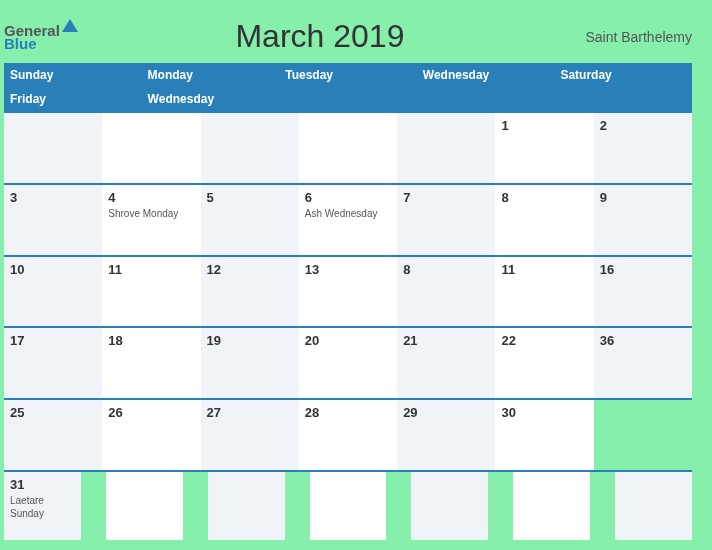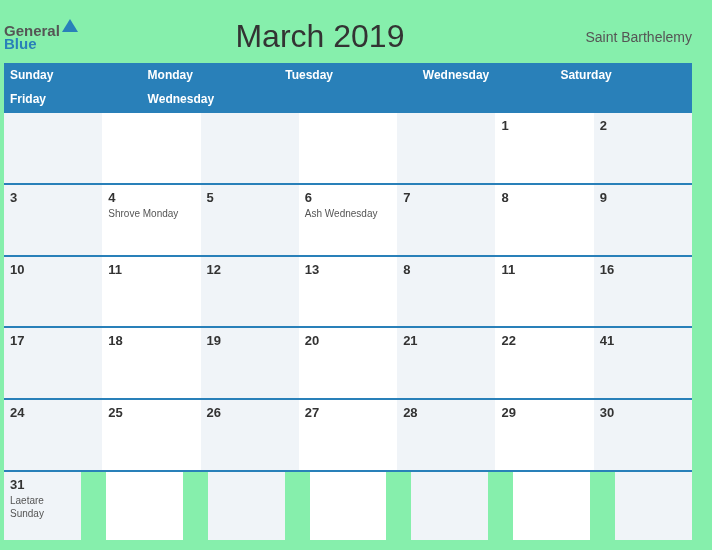--- a/index.html
+++ b/index.html
@@ -282,27 +282,24 @@
           <div class="cal-cell">
             <span class="cell-date">20</span>
           </div>
           <div class="cal-cell">
             <span class="cell-date">21</span>
           </div>
           <div class="cal-cell">
             <span class="cell-date">22</span>
           </div>
           <div class="cal-cell">
-            <span class="cell-date">41</span>
+            <span class="cell-date">36</span>
           </div>
         </div>
         <div class="cal-week" style="flex: 1 1 0%;">
-          <div class="cal-cell">
-            <span class="cell-date">24</span>
-          </div>
           <div class="cal-cell">
             <span class="cell-date">25</span>
           </div>
           <div class="cal-cell">
             <span class="cell-date">26</span>
           </div>
           <div class="cal-cell">
             <span class="cell-date">27</span>
           </div>
           <div class="cal-cell">

